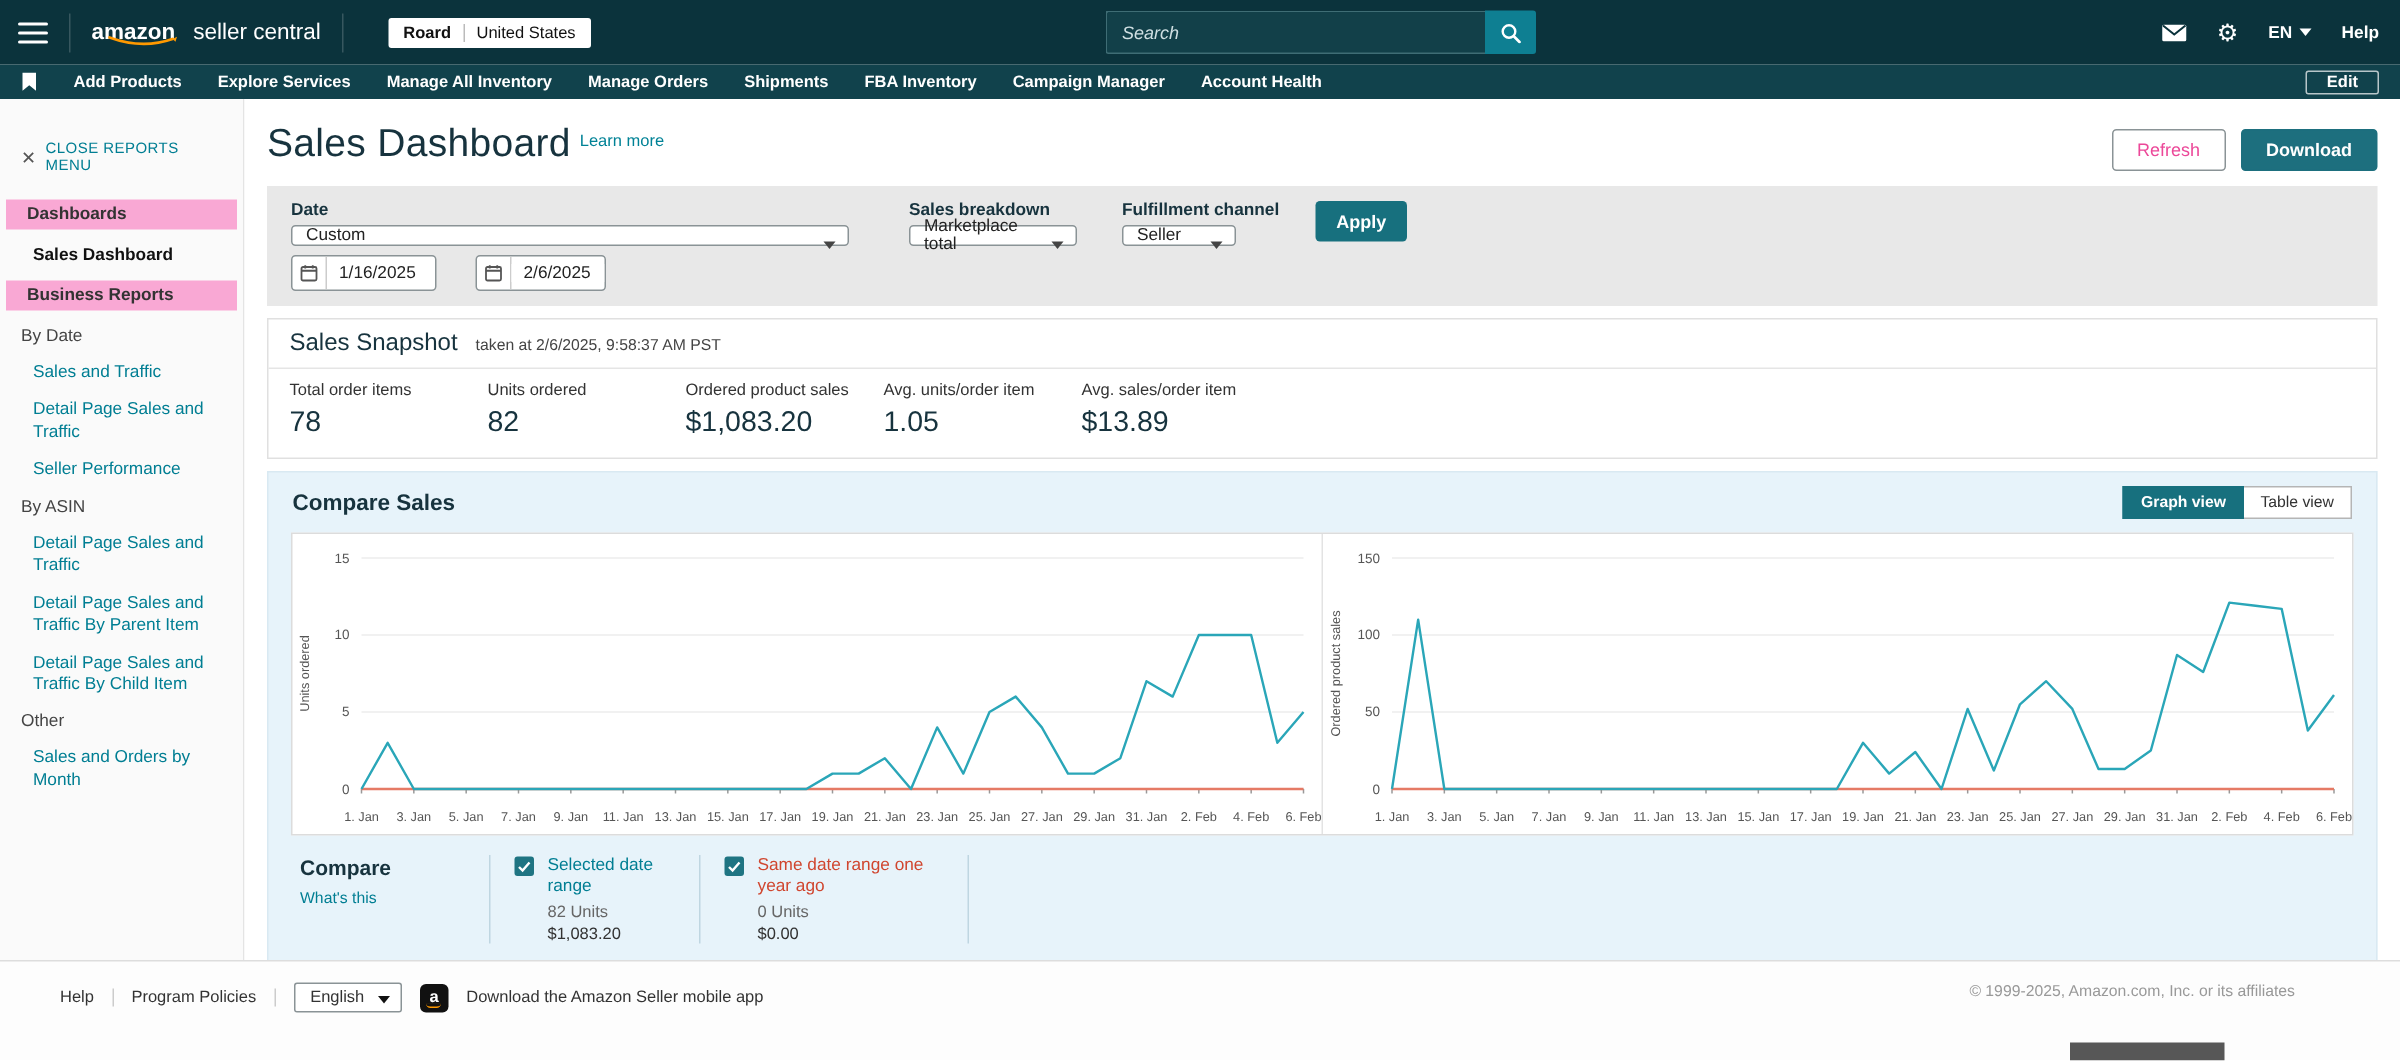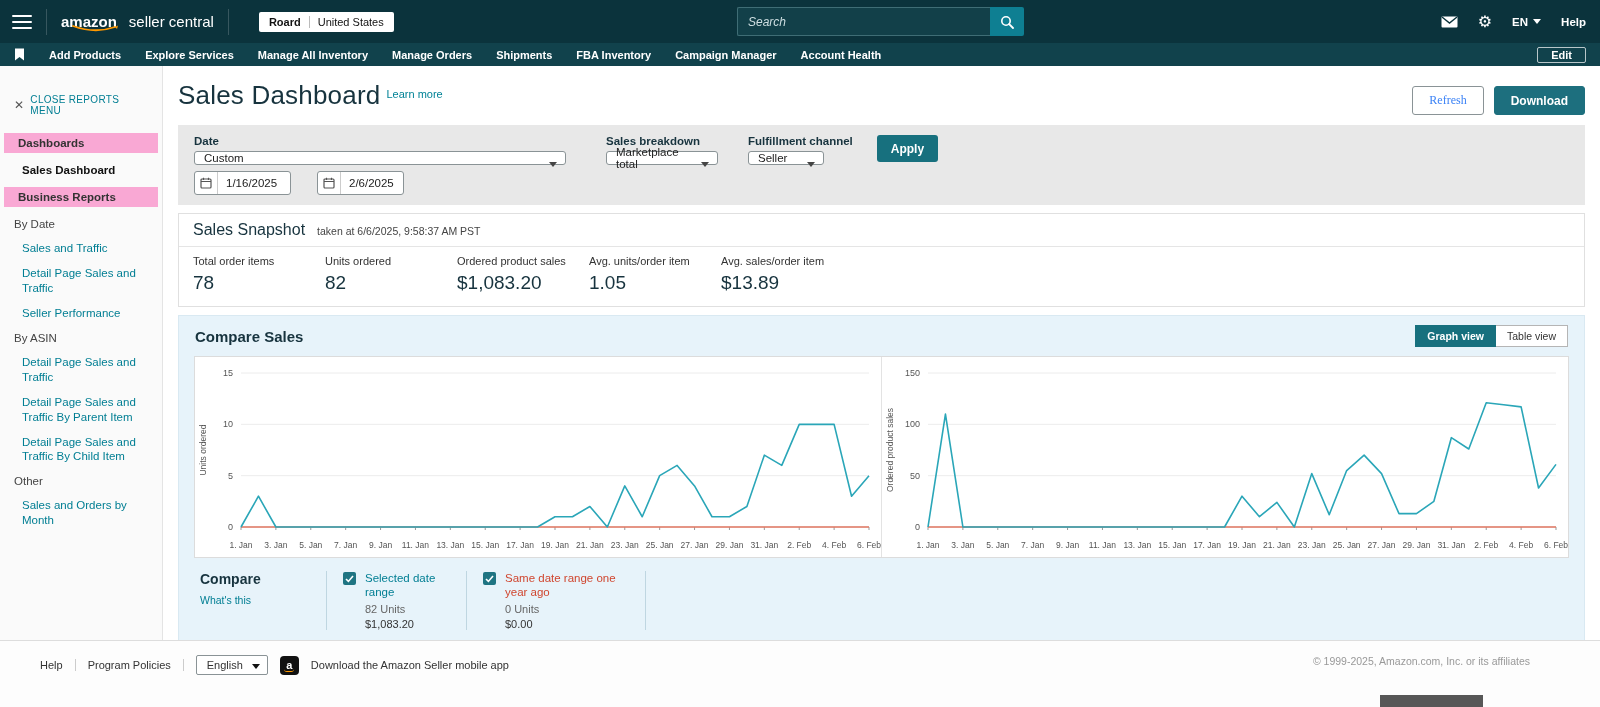--- a/index.html
+++ b/index.html
@@ -51,22 +51,22 @@
   .sb-plain { padding:4px 14px; color:#444; margin:2px 0; }
   .sb-link { padding:3px 26px 3px 22px; color:#007e93; margin:4px 0; line-height:1.3; cursor:pointer; }
 
   .main { flex:1; background:#fff; padding:0 15px; overflow:hidden; }
 
   
   .title-row { margin-top:14px; display:flex; align-items:flex-start; }
   .page-title { font-size:26px; color:#17333e; font-weight:500; letter-spacing:.2px; }
   .learn-more { color:#008296; font-size:11px; margin:8px 0 0 6px; cursor:pointer; }
   .title-actions { margin-left:auto; display:flex; gap:10px; margin-top:6px; }
-  .btn-outline { background:#fff; border:1px solid #8a9396; border-radius:3px; color:#3b82f6;
-    font-size:12px; padding:6px 16px; cursor:pointer; font-family:Liberation Serif, serif; }
+  .btn-outline { background:#fff; border:1px solid #8a9396; border-radius:3px; color:#ec4899;
+    font-size:12px; padding:6px 16px; cursor:pointer; font-family:Liberation Sans, sans-serif; }
   .btn-teal { background:#1d6f7e; border:1px solid #1d6f7e; border-radius:3px; color:#fff;
     font-size:12px; font-weight:bold; padding:6px 16px; cursor:pointer; font-family:"Liberation Sans", sans-serif; }
 
   
   .filters { background:#e8e8e8; margin-top:10px; padding:10px 16px 10px; display:flex; }
   .f-label { font-size:11.5px; font-weight:bold; color:#17333e; }
   .fake-select { background:#fff; border:1px solid #8a9396; border-radius:3px; height:14px;
     margin-top:4px; font-size:11.5px; color:#222; padding:0 24px 0 9px; display:flex;
     align-items:center; position:relative; cursor:pointer; }
   .fake-select .caret { position:absolute; right:8px; top:10px; width:0; height:0;
@@ -286,21 +286,21 @@
           <span>Seller</span>
           <span class="caret"></span>
         </div>
       </div>
       <button class="apply-btn">Apply</button>
     </div>
 
     <div class="snapshot">
       <div class="snap-head">
         <span class="snap-title">Sales Snapshot</span>
-        <span class="snap-taken">taken at 6/6/2025, 9:58:37 AM PST</span>
+        <span class="snap-taken">taken at 2/6/2025, 9:58:37 AM PST</span>
       </div>
       <div class="metrics" id="metrics">
           <div class="metric">
             <div class="m-label">Total order items</div>
             <div class="m-value">78</div>
           </div>
           <div class="metric">
             <div class="m-label">Units ordered</div>
             <div class="m-value">82</div>
           </div>

